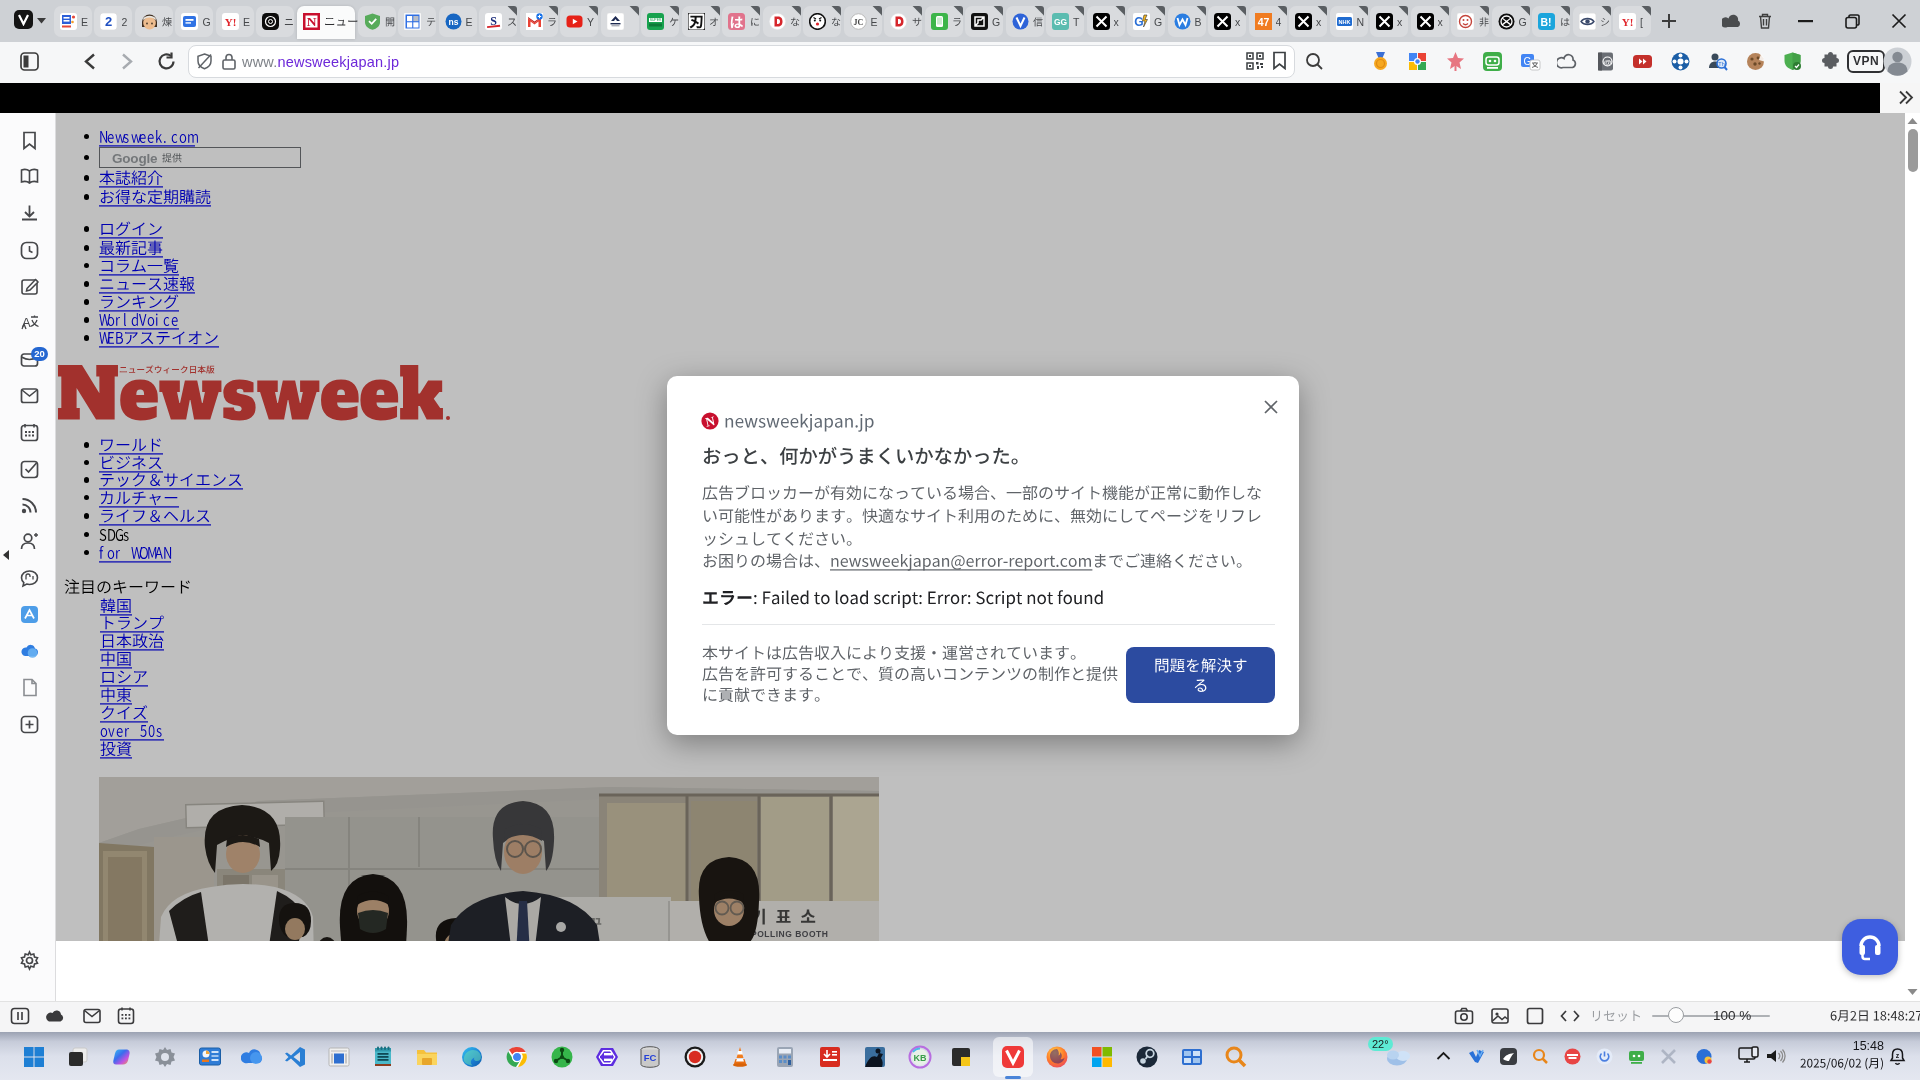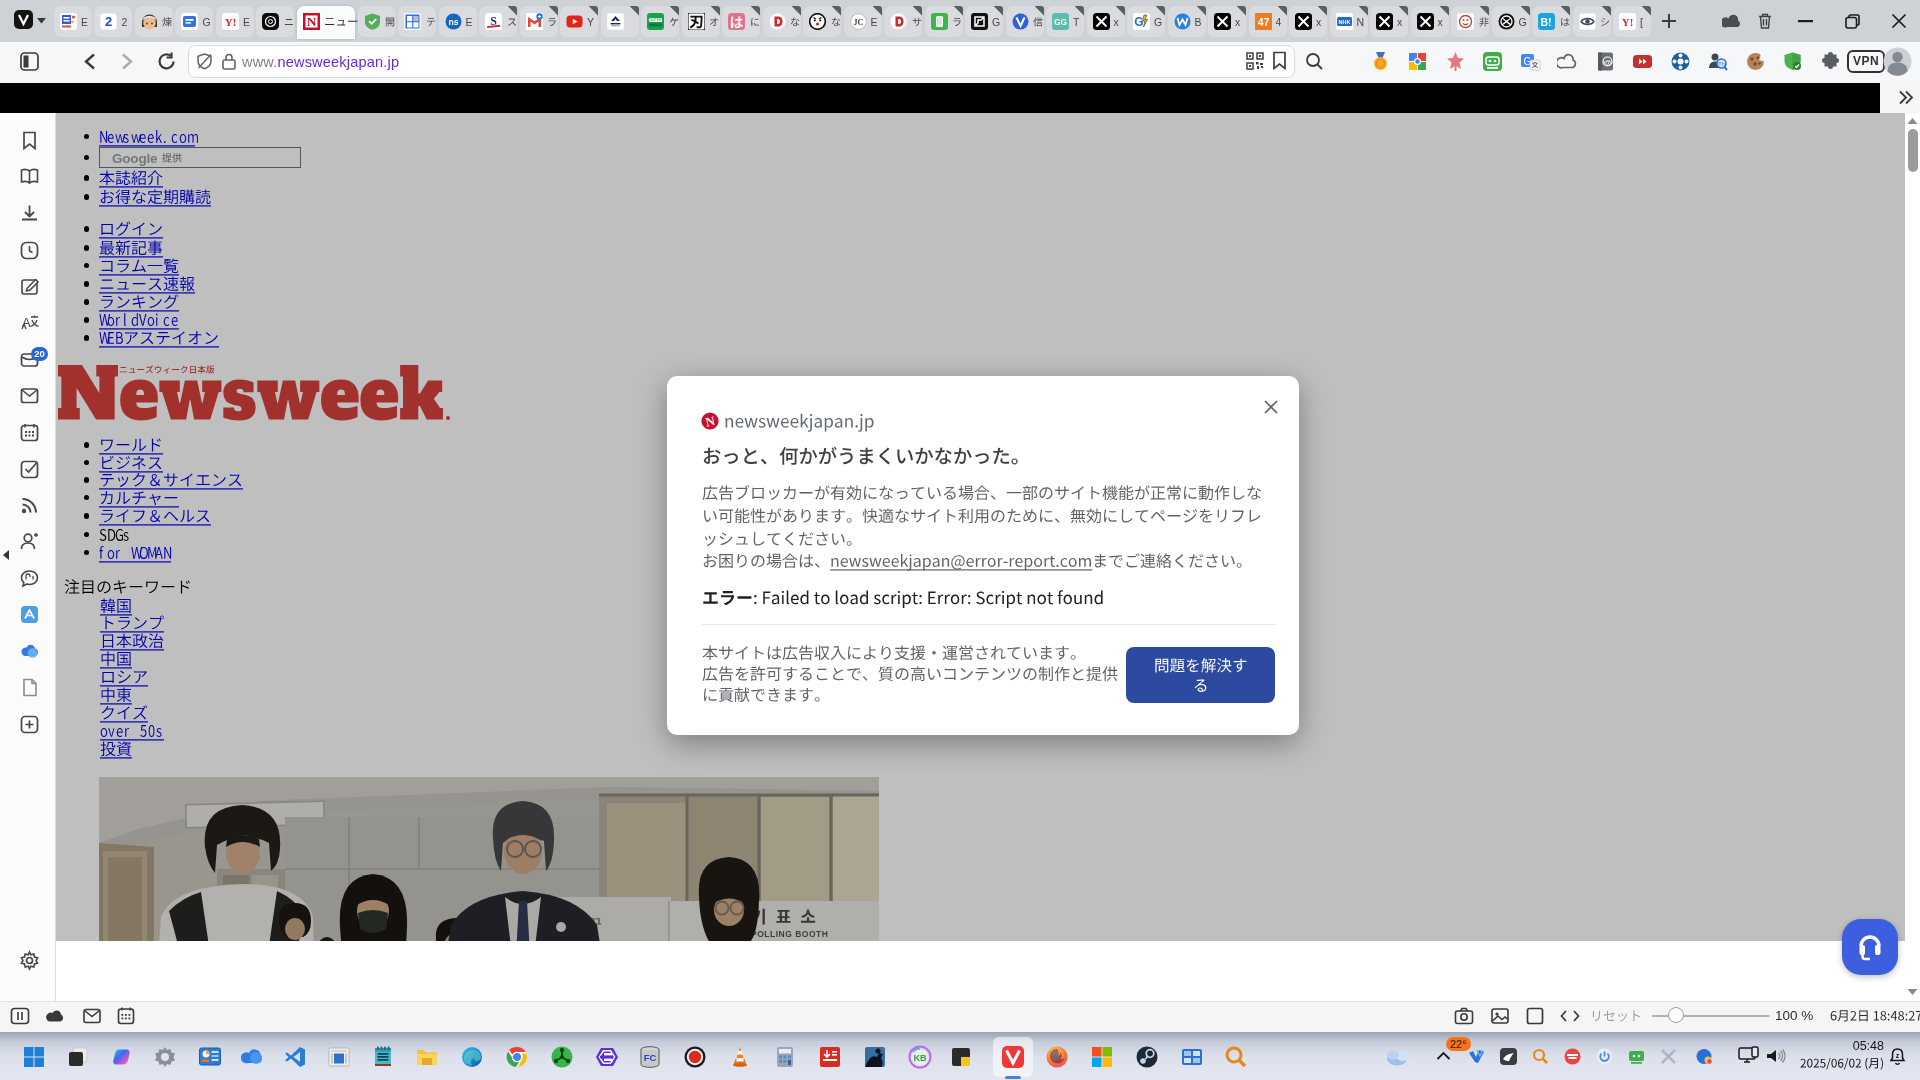--- a/index.html
+++ b/index.html
@@ -1006,21 +1006,21 @@
     <rect x="2.5" y="2.5" width="15" height="15" rx="2" fill="none" stroke="#3a3a3c" stroke-width="1.7"></rect>
   </svg>
 <svg class="abs" style="left:1560px;top:1006px" width="20" height="20">
     <path d="M6 5 L1.5 10 L6 15 M14 5 L18.5 10 L14 15" fill="none" stroke="#3a3a3c" stroke-width="1.7"></path>
   </svg>
 <svg style="position:absolute;left:1590px;top:1003px;overflow:visible" width="54" height="26">
     <path transform="translate(0,17.7)" d="M10.1 -9.9H8.9C8.9 -9.5 8.9 -9.2 8.9 -8.7C8.9 -8.3 8.9 -7.2 8.9 -6.7C8.9 -4.2 8.8 -3.2 7.9 -2.1C7 -1.2 5.9 -0.7 4.7 -0.4L5.6 0.5C6.5 0.2 7.8 -0.4 8.7 -1.4C9.6 -2.5 10 -3.5 10 -6.6C10 -7.1 10 -8.2 10 -8.7C10 -9.2 10.1 -9.5 10.1 -9.9ZM4.1 -9.8H2.9C2.9 -9.5 2.9 -9.1 2.9 -8.8C2.9 -8.4 2.9 -5 2.9 -4.5C2.9 -4.1 2.9 -3.7 2.9 -3.5H4.1C4 -3.7 4 -4.2 4 -4.5C4 -5 4 -8.4 4 -8.8C4 -9.1 4 -9.5 4.1 -9.8ZM24.5 -7.5 23.8 -8.1C23.6 -8 23.3 -7.9 23.1 -7.8C22.5 -7.7 20.2 -7.3 18 -6.8V-8.9C18 -9.2 18.1 -9.7 18.1 -10H16.9C17 -9.7 17 -9.2 17 -8.9V-6.6C15.6 -6.4 14.4 -6.1 13.8 -6.1L14 -5L17 -5.6V-1.7C17 -0.4 17.4 0.2 19.8 0.2C21.5 0.2 22.8 0.1 23.9 -0L24 -1.1C22.7 -0.9 21.4 -0.8 19.9 -0.8C18.4 -0.8 18 -1.1 18 -1.9V-5.8L22.9 -6.8C22.6 -6 21.6 -4.6 20.6 -3.7L21.5 -3.2C22.6 -4.3 23.6 -5.9 24.2 -7C24.3 -7.1 24.4 -7.3 24.5 -7.5ZM32.3 -7.5 31.3 -7.2C31.6 -6.6 32.2 -4.9 32.3 -4.3L33.3 -4.7C33.1 -5.3 32.5 -7 32.3 -7.5ZM37 -6.8 35.9 -7.1C35.7 -5.4 35 -3.8 34.1 -2.7C33 -1.3 31.4 -0.3 29.8 0.1L30.7 1C32.2 0.4 33.7 -0.6 34.9 -2.1C35.9 -3.3 36.4 -4.7 36.8 -6.1C36.8 -6.3 36.9 -6.5 37 -6.8ZM29.3 -6.8 28.3 -6.5C28.5 -6 29.3 -4.2 29.5 -3.5L30.4 -3.9C30.2 -4.6 29.5 -6.3 29.3 -6.8ZM43.4 -1.1C43.4 -0.7 43.4 -0 43.3 0.4H44.6C44.5 -0 44.5 -0.7 44.5 -1.1L44.5 -5.4C45.9 -5 48.2 -4.1 49.6 -3.3L50 -4.4C48.6 -5.1 46.2 -6.1 44.5 -6.6V-8.7C44.5 -9.1 44.5 -9.7 44.6 -10.1H43.3C43.4 -9.7 43.4 -9.1 43.4 -8.7C43.4 -7.6 43.4 -1.9 43.4 -1.1Z" fill="#9a9da1"></path>
   </svg>
 <div class="abs" style="left:1652px;top:1014.5px;width:118px;height:2.6px;background:#aeb1b5;border-radius:2px"></div>
 <div class="abs" style="left:1668px;top:1007px;width:16px;height:16px;background:#fdfdfd;border:1.5px solid #9a9da1;border-radius:50%"></div>
-<div class="abs" style="left:1775px;top:1008px;font-size:13.5px;color:#2c2c2e">100 %</div>
+<div class="abs" style="left:1713px;top:1008px;font-size:13.5px;color:#2c2c2e">100 %</div>
 <svg style="position:absolute;left:1830px;top:1003.2px;overflow:visible" width="94" height="26">
     <path transform="translate(0,17.4)" d="M3.9 0.2C5.3 0.2 6.6 -1.1 6.6 -2.9C6.6 -4.9 5.5 -5.8 3.9 -5.8C3.2 -5.8 2.4 -5.4 1.8 -4.7C1.9 -7.6 2.9 -8.6 4.2 -8.6C4.8 -8.6 5.4 -8.3 5.7 -7.9L6.4 -8.6C5.9 -9.2 5.2 -9.5 4.2 -9.5C2.4 -9.5 0.7 -8.2 0.7 -4.5C0.7 -1.4 2.1 0.2 3.9 0.2ZM1.8 -3.8C2.5 -4.6 3.2 -5 3.8 -5C4.9 -5 5.4 -4.1 5.4 -2.9C5.4 -1.6 4.7 -0.8 3.9 -0.8C2.7 -0.8 2 -1.8 1.8 -3.8ZM9.8 -10.1V-6.1C9.8 -4.1 9.5 -1.5 7.5 0.3C7.7 0.5 8.1 0.8 8.2 1C9.5 -0.1 10.1 -1.5 10.4 -3H16.6V-0.4C16.6 -0.1 16.5 -0 16.2 -0C15.9 -0 14.9 0 13.8 -0C14 0.2 14.2 0.7 14.2 1C15.6 1 16.4 1 16.9 0.8C17.4 0.6 17.6 0.3 17.6 -0.4V-10.1ZM10.7 -9.1H16.6V-7H10.7ZM10.7 -6.1H16.6V-3.9H10.6C10.7 -4.7 10.7 -5.4 10.7 -6.1ZM20.5 0H26.4V-1H23.8C23.3 -1 22.7 -1 22.2 -0.9C24.4 -3 25.9 -4.9 25.9 -6.8C25.9 -8.5 24.9 -9.5 23.2 -9.5C22 -9.5 21.2 -9 20.4 -8.2L21.1 -7.5C21.6 -8.1 22.3 -8.6 23 -8.6C24.2 -8.6 24.8 -7.8 24.8 -6.7C24.8 -5.1 23.4 -3.3 20.5 -0.7ZM30.2 -4.5H36.6V-0.9H30.2ZM30.2 -5.5V-8.9H36.6V-5.5ZM29.3 -9.9V0.9H30.2V0.1H36.6V0.8H37.7V-9.9ZM43.8 0H48.9V-1H47.1V-9.4H46.2C45.7 -9.1 45.1 -8.9 44.2 -8.7V-8H45.9V-1H43.8ZM53.4 0.2C55.1 0.2 56.3 -0.9 56.3 -2.3C56.3 -3.5 55.5 -4.2 54.7 -4.7V-4.8C55.3 -5.2 56 -6.1 56 -7.1C56 -8.5 55 -9.5 53.4 -9.5C51.9 -9.5 50.8 -8.6 50.8 -7.1C50.8 -6.2 51.4 -5.5 52.1 -5V-4.9C51.2 -4.5 50.4 -3.6 50.4 -2.3C50.4 -0.9 51.6 0.2 53.4 0.2ZM54 -5.1C52.9 -5.5 51.9 -6 51.9 -7.1C51.9 -8.1 52.5 -8.7 53.4 -8.7C54.4 -8.7 55 -7.9 55 -7C55 -6.3 54.6 -5.7 54 -5.1ZM53.4 -0.7C52.2 -0.7 51.4 -1.4 51.4 -2.4C51.4 -3.3 51.9 -4.1 52.7 -4.6C54 -4 55.2 -3.6 55.2 -2.3C55.2 -1.4 54.5 -0.7 53.4 -0.7ZM58.7 -5C59.1 -5 59.5 -5.4 59.5 -5.9C59.5 -6.4 59.1 -6.8 58.7 -6.8C58.2 -6.8 57.8 -6.4 57.8 -5.9C57.8 -5.4 58.2 -5 58.7 -5ZM58.7 0.2C59.1 0.2 59.5 -0.2 59.5 -0.7C59.5 -1.3 59.1 -1.6 58.7 -1.6C58.2 -1.6 57.8 -1.3 57.8 -0.7C57.8 -0.2 58.2 0.2 58.7 0.2ZM64.8 0H65.9V-2.6H67.1V-3.5H65.9V-9.4H64.6L60.7 -3.4V-2.6H64.8ZM64.8 -3.5H61.9L64.1 -6.7C64.3 -7.2 64.6 -7.7 64.8 -8.1H64.9C64.8 -7.6 64.8 -6.9 64.8 -6.4ZM71.1 0.2C72.9 0.2 74.1 -0.9 74.1 -2.3C74.1 -3.5 73.3 -4.2 72.5 -4.7V-4.8C73 -5.2 73.7 -6.1 73.7 -7.1C73.7 -8.5 72.8 -9.5 71.2 -9.5C69.7 -9.5 68.6 -8.6 68.6 -7.1C68.6 -6.2 69.2 -5.5 69.8 -5V-4.9C69 -4.5 68.1 -3.6 68.1 -2.3C68.1 -0.9 69.4 0.2 71.1 0.2ZM71.8 -5.1C70.7 -5.5 69.6 -6 69.6 -7.1C69.6 -8.1 70.3 -8.7 71.1 -8.7C72.1 -8.7 72.7 -7.9 72.7 -7C72.7 -6.3 72.4 -5.7 71.8 -5.1ZM71.1 -0.7C70 -0.7 69.2 -1.4 69.2 -2.4C69.2 -3.3 69.7 -4.1 70.5 -4.6C71.8 -4 72.9 -3.6 72.9 -2.3C72.9 -1.4 72.2 -0.7 71.1 -0.7ZM76.4 -5C76.9 -5 77.3 -5.4 77.3 -5.9C77.3 -6.4 76.9 -6.8 76.4 -6.8C76 -6.8 75.6 -6.4 75.6 -5.9C75.6 -5.4 76 -5 76.4 -5ZM76.4 0.2C76.9 0.2 77.3 -0.2 77.3 -0.7C77.3 -1.3 76.9 -1.6 76.4 -1.6C76 -1.6 75.6 -1.3 75.6 -0.7C75.6 -0.2 76 0.2 76.4 0.2ZM78.8 0H84.7V-1H82.1C81.6 -1 81 -1 80.5 -0.9C82.7 -3 84.2 -4.9 84.2 -6.8C84.2 -8.5 83.2 -9.5 81.5 -9.5C80.3 -9.5 79.5 -9 78.7 -8.2L79.4 -7.5C79.9 -8.1 80.6 -8.6 81.3 -8.6C82.5 -8.6 83.1 -7.8 83.1 -6.7C83.1 -5.1 81.7 -3.3 78.8 -0.7ZM87.8 0H89.1C89.2 -3.7 89.6 -5.9 91.8 -8.7V-9.4H85.9V-8.4H90.5C88.7 -5.8 88 -3.6 87.8 0Z" fill="#2c2c2e"></path>
   </svg>
 <div class="abs" style="left:0;top:1032px;width:1920px;height:48px;background:linear-gradient(180deg,#9ba2b2 0%,#c6cbd9 20%,#dce0eb 50%,#e4e7f0 100%)"></div>
 <svg class="abs" style="left:22px;top:1045px" width="24" height="24" viewBox="0 0 24 24">
     <rect x="2" y="2" width="9.5" height="9.5" fill="#1e7fd4"></rect>
     <rect x="12.5" y="2" width="9.5" height="9.5" fill="#1e7fd4"></rect>
     <rect x="2" y="12.5" width="9.5" height="9.5" fill="#1e7fd4"></rect>
     <rect x="12.5" y="12.5" width="9.5" height="9.5" fill="#1e7fd4"></rect>
   </svg>
@@ -1209,21 +1209,21 @@
     <rect x="2" y="4" width="20" height="16" rx="2" fill="#2e6fd0"></rect>
     <rect x="4" y="6" width="7" height="5" fill="#9fc4ef"></rect>
     <rect x="13" y="6" width="7" height="5" fill="#cfe2f8"></rect>
     <rect x="4" y="13" width="7" height="5" fill="#cfe2f8"></rect>
     <rect x="13" y="13" width="7" height="5" fill="#9fc4ef"></rect>
   </svg>
 <svg class="abs" style="left:1224px;top:1045px" width="24" height="24" viewBox="0 0 24 24">
     <circle cx="10" cy="10" r="7" fill="none" stroke="#e8861a" stroke-width="3"></circle>
     <path d="M15 15 L21 21" stroke="#e8861a" stroke-width="3.5"></path>
   </svg>
-<div class="abs" style="left:1446px;top:1037px;font-size:11px;color:#1a1a1a;background:#f97316;border-radius:7px;padding:0 4px;line-height:14px">22°</div>
+<div class="abs" style="left:1368px;top:1037px;font-size:11px;color:#1a1a1a;background:#5eead4;border-radius:7px;padding:0 4px;line-height:14px">22°</div>
 <svg class="abs" style="left:1384px;top:1046px" width="30" height="20">
     <ellipse cx="13" cy="13" rx="10" ry="6.5" fill="#9fc0e8"></ellipse>
     <ellipse cx="19" cy="10" rx="7" ry="5" fill="#cfe2f7"></ellipse>
     <ellipse cx="9" cy="9" rx="6" ry="4.5" fill="#b8d3f0"></ellipse>
   </svg>
 <svg class="abs" style="left:1436px;top:1051px" width="15" height="10">
     <path d="M1.5 8 L7.5 2 L13.5 8" stroke="#1a1a1a" stroke-width="1.8" fill="none"></path>
   </svg>
 <svg class="abs" style="left:1468px;top:1048px" width="17" height="17" viewBox="0 0 17 17">
     <path d="M1 5 L5 3 L8 9 L11 2 L16 4 L10 15 L7 14 Z" fill="#2a72d8"></path>
@@ -1261,20 +1261,20 @@
   </svg>
 <svg class="abs" style="left:1738px;top:1046px" width="24" height="20">
     <rect x="1" y="2" width="16" height="11" rx="1.5" fill="none" stroke="#1a1a1a" stroke-width="1.5"></rect>
     <path d="M6 16 H12 M9 13 V16" stroke="#1a1a1a" stroke-width="1.5"></path>
     <rect x="14" y="1" width="6" height="10" rx="1.5" fill="#e8ebf2" stroke="#1a1a1a" stroke-width="1.5"></rect>
   </svg>
 <svg class="abs" style="left:1765px;top:1047px" width="22" height="18">
     <path d="M2 7 H6 L11 3 V15 L6 11 H2 Z" fill="#1a1a1a"></path>
     <path d="M13.5 6 A4.5 4.5 0 0 1 13.5 12 M15.5 4 A7 7 0 0 1 15.5 14 M17.5 2.5 A9.5 9.5 0 0 1 17.5 15.5" stroke="#8a8a8a" stroke-width="1.3" fill="none"></path>
   </svg>
-<div class="abs" style="left:1784px;top:1040px;width:100px;text-align:right;font-size:12.5px;color:#16161a;line-height:13px">05:48</div>
+<div class="abs" style="left:1784px;top:1040px;width:100px;text-align:right;font-size:12.5px;color:#16161a;line-height:13px">15:48</div>
 <svg class="abs" style="left:1800px;top:1056px;overflow:visible" width="86" height="18">
     <path transform="translate(0,11.5)" d="M0.5 0H6V-0.9H3.6C3.1 -0.9 2.6 -0.9 2.1 -0.8C4.2 -2.8 5.5 -4.5 5.5 -6.3C5.5 -7.8 4.6 -8.8 3 -8.8C1.9 -8.8 1.2 -8.3 0.5 -7.5L1.1 -6.9C1.6 -7.5 2.2 -7.9 2.9 -7.9C4 -7.9 4.5 -7.2 4.5 -6.2C4.5 -4.7 3.2 -3 0.5 -0.6ZM9.8 0.2C11.5 0.2 12.5 -1.3 12.5 -4.4C12.5 -7.4 11.5 -8.8 9.8 -8.8C8.2 -8.8 7.1 -7.4 7.1 -4.4C7.1 -1.3 8.2 0.2 9.8 0.2ZM9.8 -0.7C8.9 -0.7 8.2 -1.8 8.2 -4.4C8.2 -6.9 8.9 -8 9.8 -8C10.8 -8 11.5 -6.9 11.5 -4.4C11.5 -1.8 10.8 -0.7 9.8 -0.7ZM13.6 0H19.1V-0.9H16.7C16.2 -0.9 15.7 -0.9 15.2 -0.8C17.3 -2.8 18.6 -4.5 18.6 -6.3C18.6 -7.8 17.7 -8.8 16.1 -8.8C15 -8.8 14.3 -8.3 13.6 -7.5L14.2 -6.9C14.7 -7.5 15.3 -7.9 16 -7.9C17.1 -7.9 17.6 -7.2 17.6 -6.2C17.6 -4.7 16.3 -3 13.6 -0.6ZM22.7 0.2C24.2 0.2 25.6 -0.9 25.6 -2.8C25.6 -4.7 24.4 -5.6 23 -5.6C22.4 -5.6 22.1 -5.4 21.7 -5.2L21.9 -7.7H25.1V-8.6H20.9L20.7 -4.6L21.2 -4.2C21.7 -4.6 22.1 -4.8 22.7 -4.8C23.8 -4.8 24.5 -4 24.5 -2.8C24.5 -1.5 23.7 -0.7 22.6 -0.7C21.6 -0.7 21 -1.2 20.5 -1.7L20 -1C20.6 -0.4 21.4 0.2 22.7 0.2ZM26.3 2.1H27.1L30.6 -9.4H29.9ZM34.1 0.2C35.7 0.2 36.8 -1.3 36.8 -4.4C36.8 -7.4 35.7 -8.8 34.1 -8.8C32.5 -8.8 31.4 -7.4 31.4 -4.4C31.4 -1.3 32.5 0.2 34.1 0.2ZM34.1 -0.7C33.1 -0.7 32.5 -1.8 32.5 -4.4C32.5 -6.9 33.1 -8 34.1 -8C35.1 -8 35.8 -6.9 35.8 -4.4C35.8 -1.8 35.1 -0.7 34.1 -0.7ZM40.9 0.2C42.3 0.2 43.4 -1 43.4 -2.7C43.4 -4.5 42.5 -5.4 41 -5.4C40.3 -5.4 39.6 -5 39 -4.3C39.1 -7 40.1 -7.9 41.3 -7.9C41.8 -7.9 42.3 -7.7 42.6 -7.3L43.3 -7.9C42.8 -8.4 42.1 -8.8 41.2 -8.8C39.6 -8.8 38 -7.5 38 -4.1C38 -1.3 39.3 0.2 40.9 0.2ZM39.1 -3.5C39.6 -4.3 40.3 -4.6 40.8 -4.6C41.9 -4.6 42.4 -3.8 42.4 -2.7C42.4 -1.5 41.7 -0.7 40.9 -0.7C39.8 -0.7 39.2 -1.7 39.1 -3.5ZM44 2.1H44.8L48.4 -9.4H47.6ZM51.8 0.2C53.5 0.2 54.5 -1.3 54.5 -4.4C54.5 -7.4 53.5 -8.8 51.8 -8.8C50.2 -8.8 49.1 -7.4 49.1 -4.4C49.1 -1.3 50.2 0.2 51.8 0.2ZM51.8 -0.7C50.8 -0.7 50.2 -1.8 50.2 -4.4C50.2 -6.9 50.8 -8 51.8 -8C52.8 -8 53.5 -6.9 53.5 -4.4C53.5 -1.8 52.8 -0.7 51.8 -0.7ZM55.6 0H61.1V-0.9H58.7C58.2 -0.9 57.7 -0.9 57.2 -0.8C59.3 -2.8 60.6 -4.5 60.6 -6.3C60.6 -7.8 59.7 -8.8 58.1 -8.8C57 -8.8 56.3 -8.3 55.6 -7.5L56.2 -6.9C56.7 -7.5 57.3 -7.9 58 -7.9C59.1 -7.9 59.6 -7.2 59.6 -6.2C59.6 -4.7 58.3 -3 55.6 -0.6ZM67.1 2.3 67.8 2C66.8 0.3 66.3 -1.7 66.3 -3.7C66.3 -5.7 66.8 -7.7 67.8 -9.3L67.1 -9.7C66 -7.9 65.4 -6 65.4 -3.7C65.4 -1.3 66 0.6 67.1 2.3ZM70.7 -9.3V-5.7C70.7 -3.8 70.5 -1.4 68.6 0.3C68.8 0.4 69.2 0.8 69.3 1C70.4 -0.1 71 -1.4 71.3 -2.7H77V-0.4C77 -0.1 76.9 -0 76.7 -0C76.4 -0 75.4 0 74.5 -0C74.6 0.2 74.8 0.6 74.8 0.9C76.1 0.9 76.9 0.9 77.3 0.7C77.8 0.6 78 0.3 78 -0.4V-9.3ZM71.6 -8.4H77V-6.4H71.6ZM71.6 -5.6H77V-3.6H71.5C71.6 -4.3 71.6 -5 71.6 -5.6ZM81.2 2.3C82.3 0.6 83 -1.3 83 -3.7C83 -6 82.3 -7.9 81.2 -9.7L80.6 -9.3C81.6 -7.7 82.1 -5.7 82.1 -3.7C82.1 -1.7 81.6 0.3 80.6 2Z" fill="#16161a"></path>
   </svg>
 <svg class="abs" style="left:1888px;top:1047px" width="19" height="19">
     <path d="M9.5 2 C6 2 4.5 4.5 4.5 7.5 V11 L3 13.5 H16 L14.5 11 V7.5 C14.5 4.5 13 2 9.5 2 Z" fill="none" stroke="#16161a" stroke-width="1.5"></path>
     <path d="M7.5 16 A2.2 2.2 0 0 0 11.5 16" fill="none" stroke="#16161a" stroke-width="1.5"></path>
     <text x="9.5" y="11" font-size="7" font-weight="bold" fill="#16161a" text-anchor="middle" font-family="Liberation Sans">z</text>
   </svg>
 </body></html>

